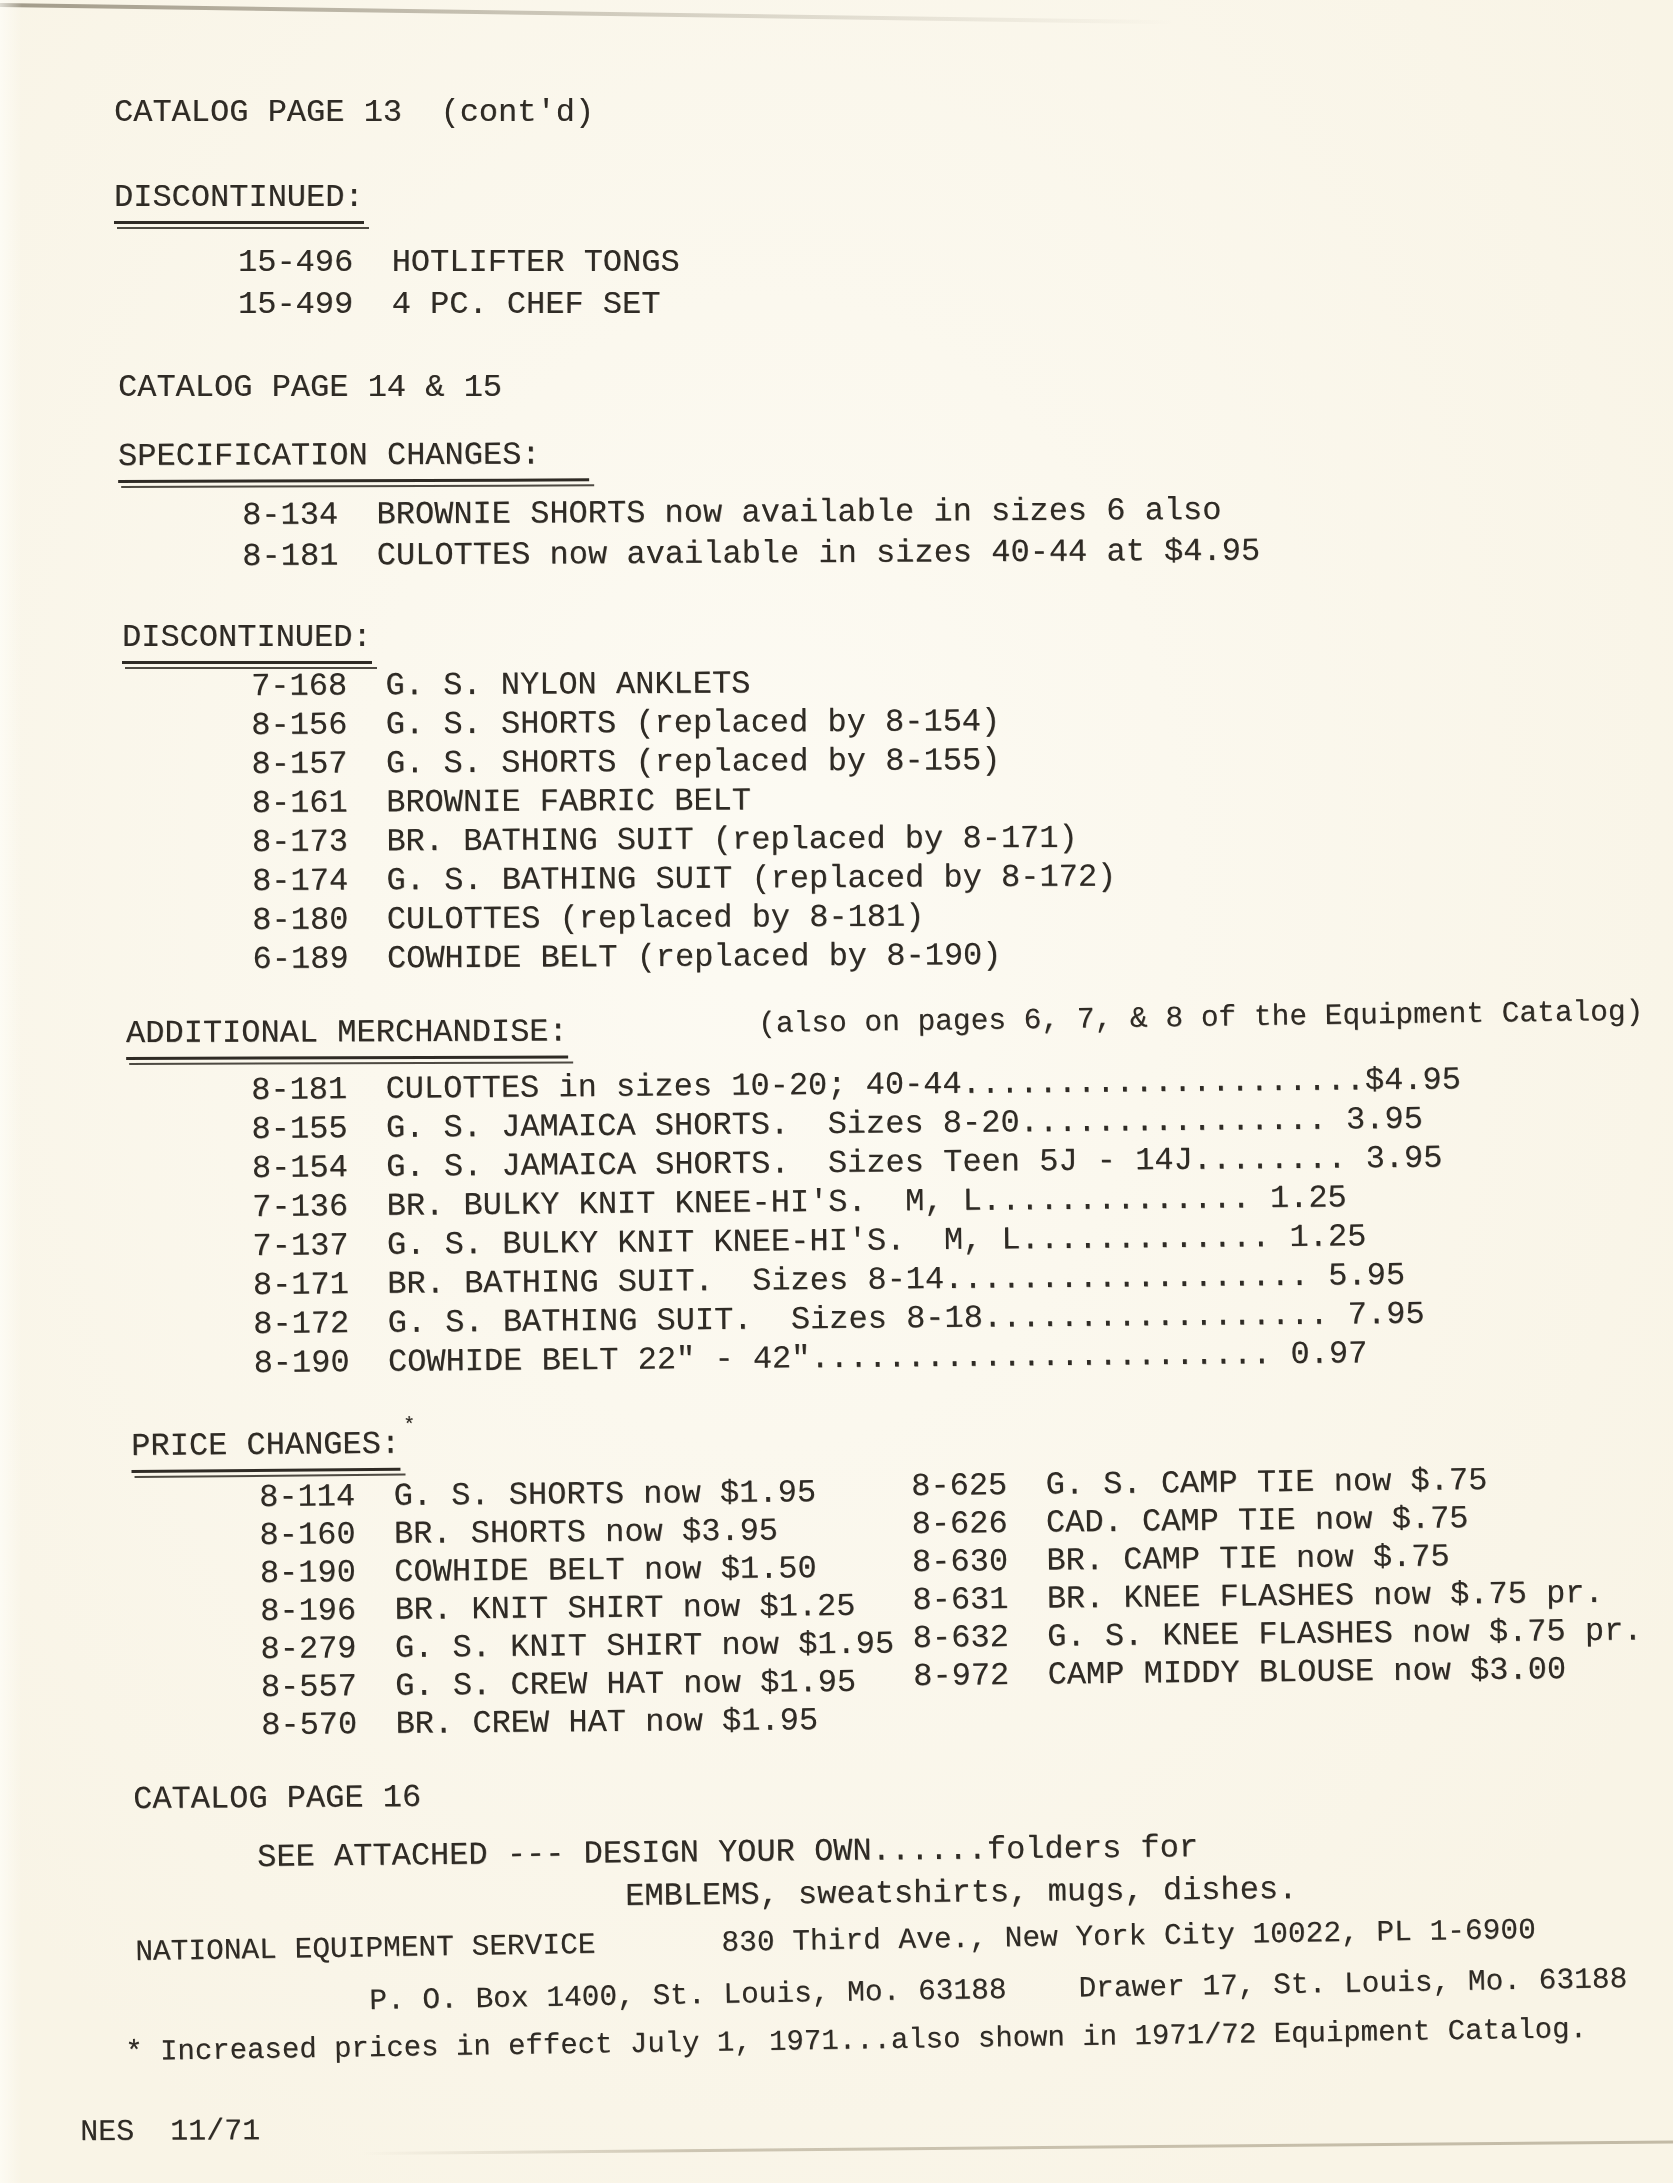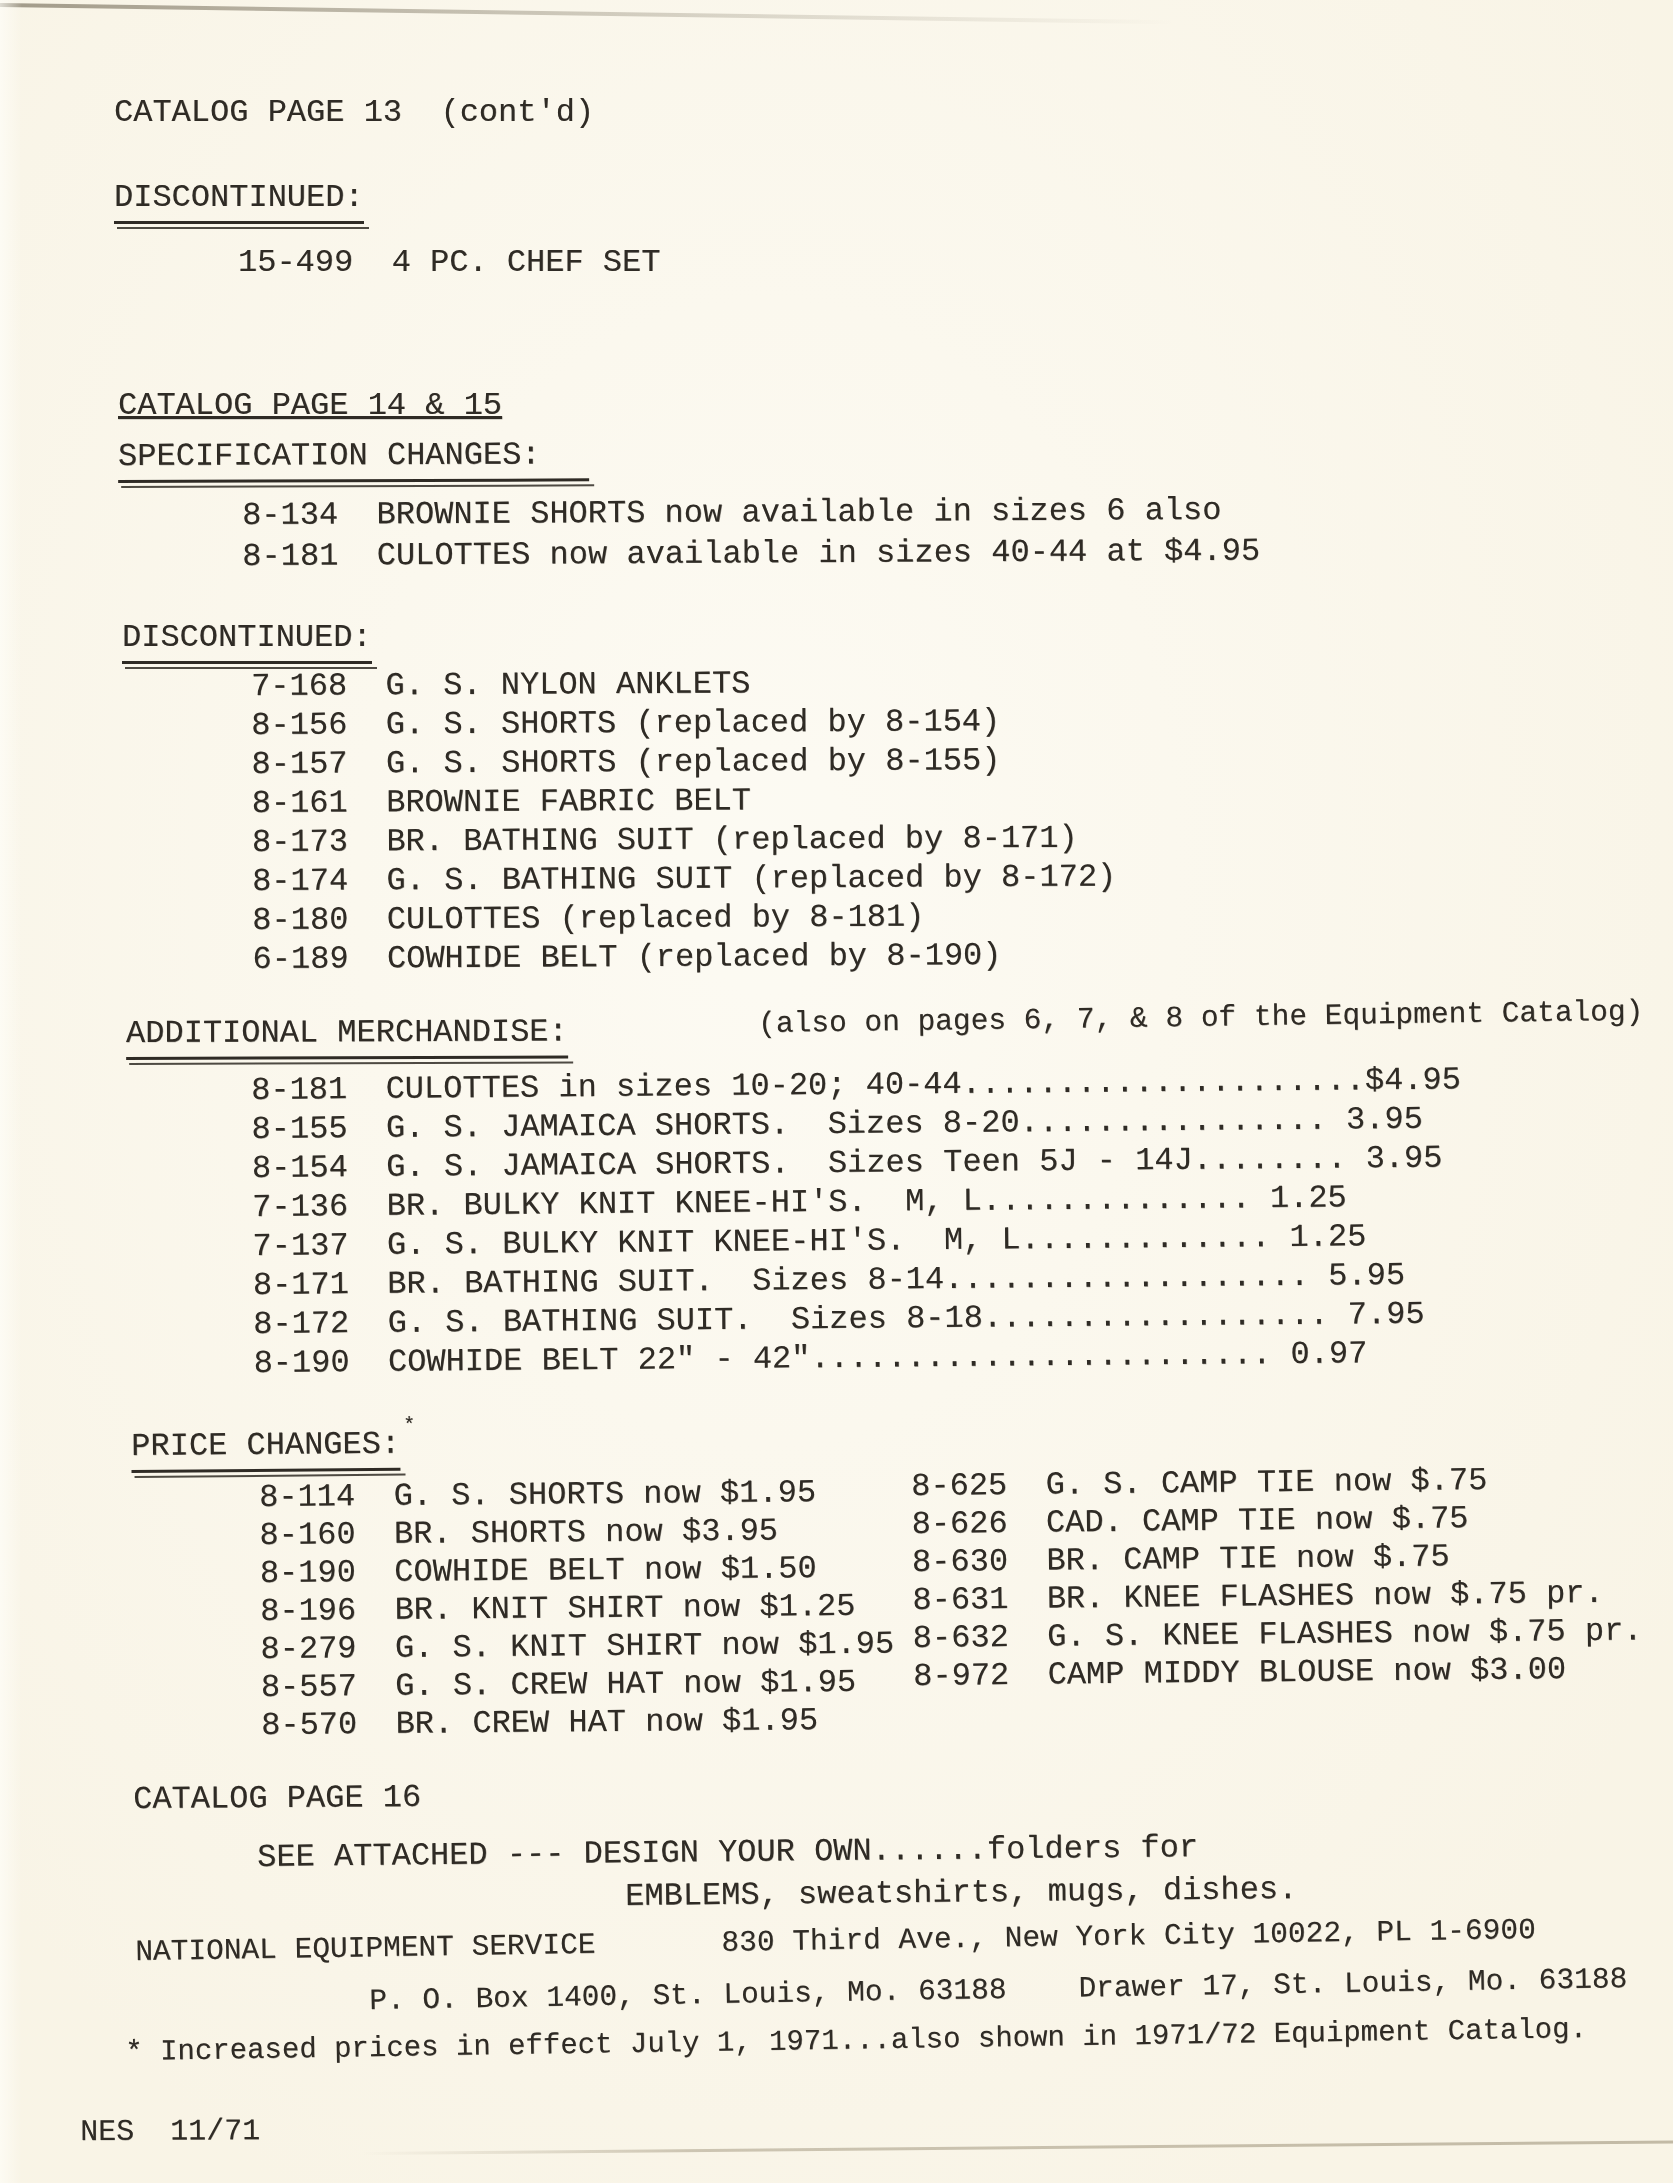--- a/index.html
+++ b/index.html
@@ -95,24 +95,25 @@
   <div class="scan-left-lighten"></div>
   <div class="scan-bottom-edge"></div>
 
   <div class="abs line" style="left:114px; top:94px;">CATALOG PAGE 13  (cont'd)</div>
 
   <div class="abs" style="left:114px; top:179px;">
     <span class="u">DISCONTINUED:</span>
   </div>
 
   <div class="abs lh50" style="left:238px; top:242px;">
+    <div class="row"><span class="code c6">15-496</span><span>HOTLIFTER TONGS</span></div>
     <div class="row"><span class="code c6">15-499</span><span>4 PC. CHEF SET</span></div>
   </div>
 
-  <div class="abs line" style="left:118px; top:387px;text-decoration:underline;">CATALOG PAGE 14 &amp; 15</div>
+  <div class="abs line" style="left:118px; top:369px;">CATALOG PAGE 14 &amp; 15</div>
 
   <div class="abs r02" style="left:118px; top:438px;">
     <span class="u u-ext">SPECIFICATION CHANGES:</span>
   </div>
 
   <div class="abs lh49 r03" style="left:242px; top:495px;">
     <div class="row"><span class="code c5">8-134</span><span>BROWNIE SHORTS now available in sizes 6 also</span></div>
     <div class="row"><span class="code c5">8-181</span><span>CULOTTES now available in sizes 40-44 at $4.95</span></div>
   </div>
 

